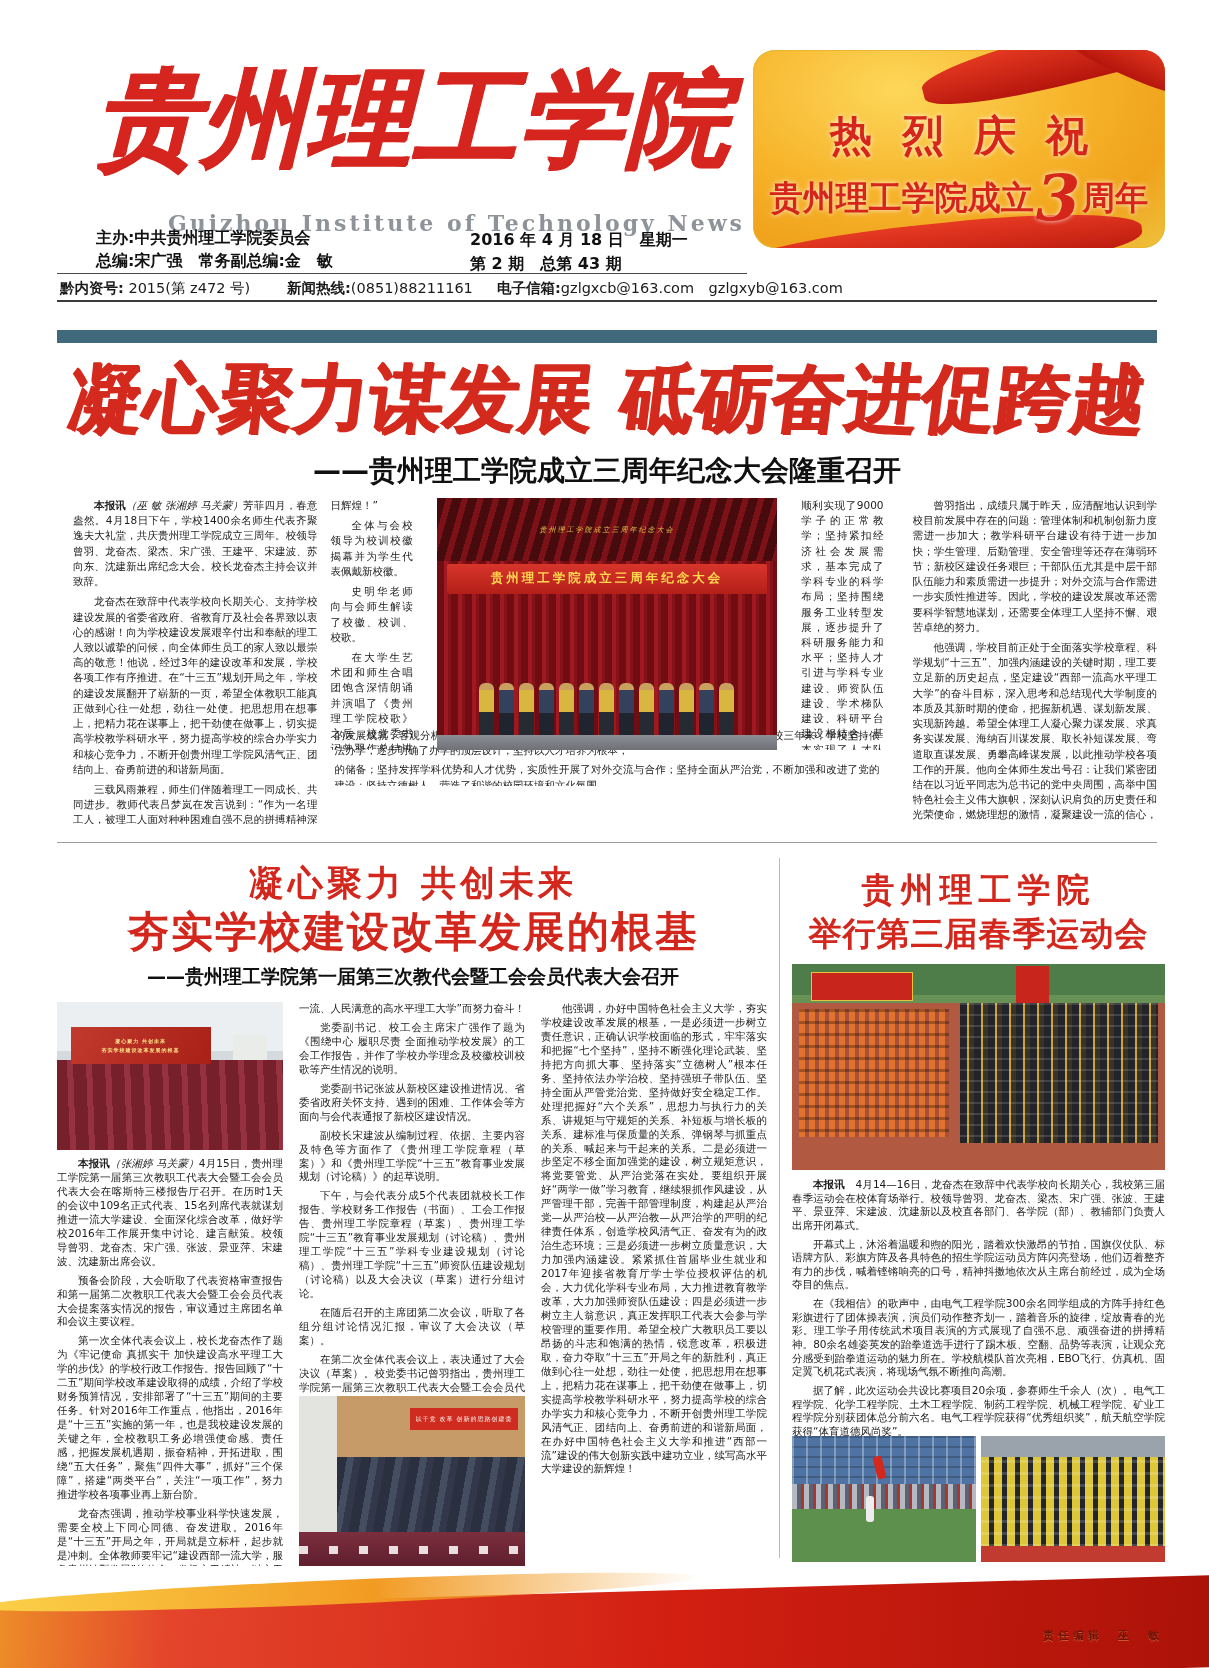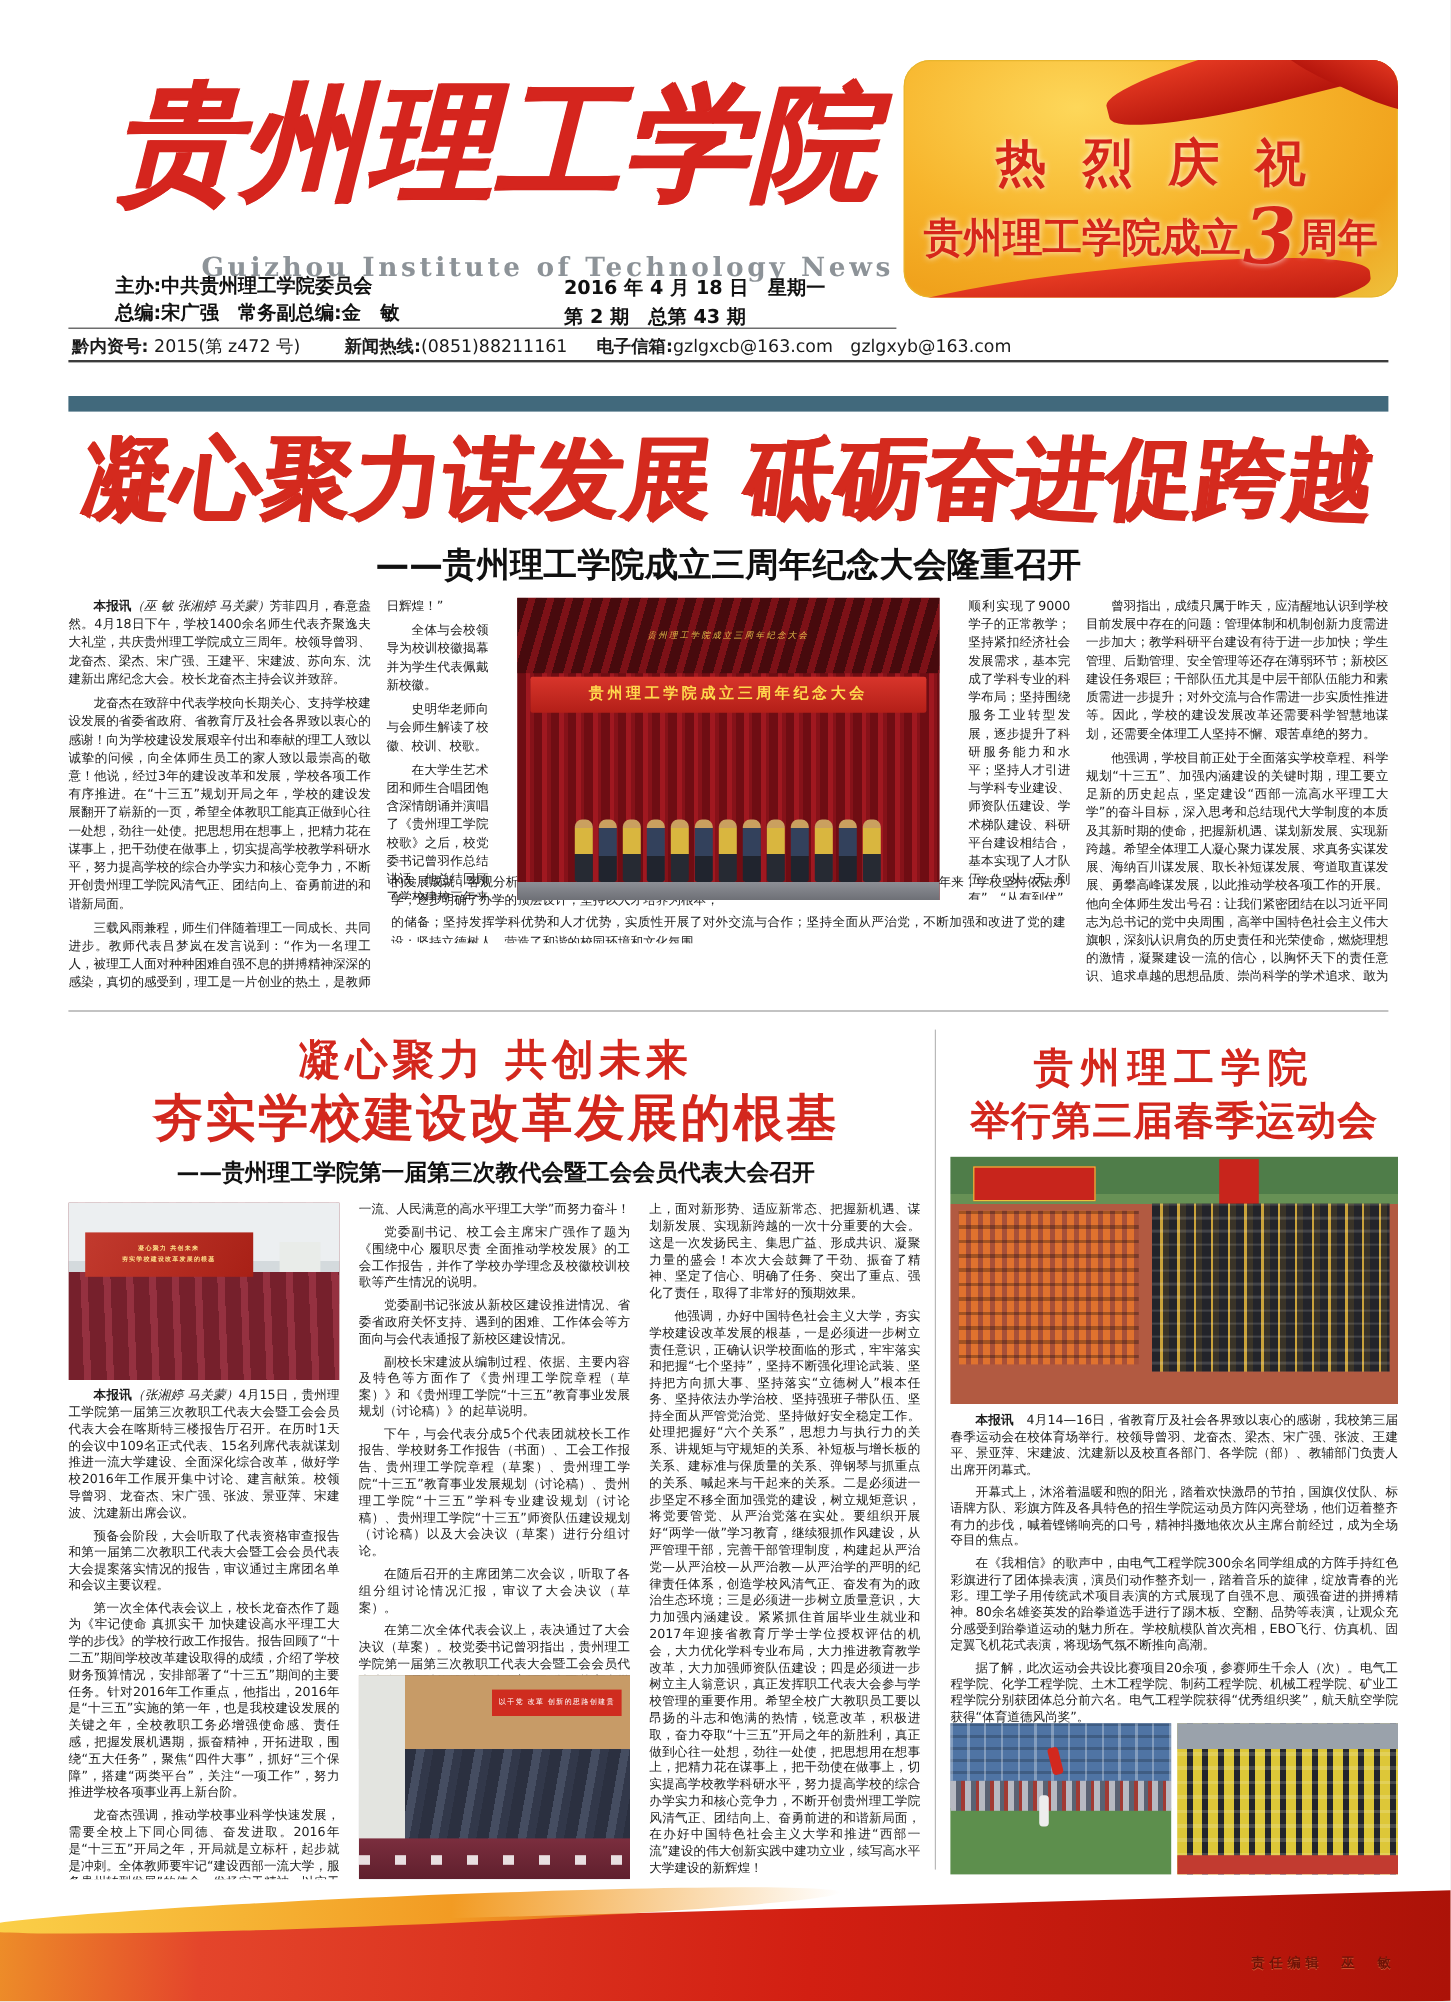--- a/index.html
+++ b/index.html
@@ -51,21 +51,21 @@
 
   
   .headline{left:57px;top:350px;width:1100px;text-align:center;}
   .headline span{display:inline-block;transform:skewX(-7deg);color:#d42a1e;font-size:74px;
                  font-weight:900;letter-spacing:1px;white-space:nowrap;
                  text-shadow:1px 0 #d42a1e,2px 1px #d42a1e;}
   .subhead{left:57px;top:452px;width:1100px;text-align:center;font-size:28px;font-weight:800;color:#101010;}
 
   .lead-body{left:57px;top:498px;width:1100px;height:326px;display:flex;gap:13px;}
   .lcol{font-size:10.5px;line-height:1.45;overflow:hidden;height:326px;}
-  .colA,.colD{width:252px;}
+  .colA,.colD{width:252px;margin-left:16px;}
   .mid{width:570px;height:326px;overflow:hidden;}
   .midrow{display:flex;gap:24px;height:220px;}
   .colB,.colC{width:88px;height:252px;font-size:10.5px;line-height:1.45;overflow:hidden;}
   .below{margin-top:6px;font-size:10.5px;line-height:1.45;height:62px;overflow:hidden;}
   .below p{margin:4px;text-indent:0;}
   .tagb{font-weight:800;}
   .byline{font-style:italic;}
 
   
   .lead-photo{width:364px;height:252px;position:relative;overflow:hidden;
@@ -297,38 +297,37 @@
         <p>在第二次全体代表会议上，表决通过了大会决议（草案）。校党委书记曾羽指出，贵州理工学院第一届第三次教职工代表大会暨工会会员代表大会，是时值“两个五年”交汇、全面落实大学章程、深入推进综合改革关键时期，学校站在新的历史起点</p>
         <div class="congress-photo2">
           <div class="cp2-banner">
               <span>以干党 改革 创新的思路创建贵</span>
             </div>
           <div class="cp2-table"></div>
           <div class="cp2-papers"></div>
         </div>
       </div>
       <div class="c-col">
-        <p class="noindent">上，面对新形势、适应新常态、把握新机遇、谋划新发展、实现新跨越的一次十分重要的大会。这是一次发扬民主、集思广益、形成共识、凝聚力量的盛会！本次大会鼓舞了干劲、振奋了精神、坚定了信心、明确了任务、突出了重点、强化了责任，取得了非常好的预期效果。</p>
         <p>他强调，办好中国特色社会主义大学，夯实学校建设改革发展的根基，一是必须进一步树立责任意识，正确认识学校面临的形式，牢牢落实和把握“七个坚持”，坚持不断强化理论武装、坚持把方向抓大事、坚持落实“立德树人”根本任务、坚持依法办学治校、坚持强班子带队伍、坚持全面从严管党治党、坚持做好安全稳定工作。处理把握好“六个关系”，思想力与执行力的关系、讲规矩与守规矩的关系、补短板与增长板的关系、建标准与保质量的关系、弹钢琴与抓重点的关系、喊起来与干起来的关系。二是必须进一步坚定不移全面加强党的建设，树立规矩意识，将党要管党、从严治党落在实处。要组织开展好“两学一做”学习教育，继续狠抓作风建设，从严管理干部，完善干部管理制度，构建起从严治党—从严治校—从严治教—从严治学的严明的纪律责任体系，创造学校风清气正、奋发有为的政治生态环境；三是必须进一步树立质量意识，大力加强内涵建设。紧紧抓住首届毕业生就业和2017年迎接省教育厅学士学位授权评估的机会，大力优化学科专业布局，大力推进教育教学改革，大力加强师资队伍建设；四是必须进一步树立主人翁意识，真正发挥职工代表大会参与学校管理的重要作用。希望全校广大教职员工要以昂扬的斗志和饱满的热情，锐意改革，积极进取，奋力夺取“十三五”开局之年的新胜利，真正做到心往一处想，劲往一处使，把思想用在想事上，把精力花在谋事上，把干劲使在做事上，切实提高学校教学科研水平，努力提高学校的综合办学实力和核心竞争力，不断开创贵州理工学院风清气正、团结向上、奋勇前进的和谐新局面，在办好中国特色社会主义大学和推进“西部一流”建设的伟大创新实践中建功立业，续写高水平大学建设的新辉煌！</p>
 
       </div>
     </div>
   </div>
 
   <div class="abs sports">
     <div class="s-h1">贵州理工学院</div>
     <div class="s-h2">举行第三届春季运动会</div>
     <div class="sports-photo">
       <div class="sp-flag1"></div>
       <div class="sp-flag2"></div>
       <div class="sp-orange"></div>
       <div class="sp-cheer"></div>
     </div>
     <div class="s-text">
-      <p><span class="tagb">本报讯</span>　<span>4月14—16日，省教育厅及社会各界致以衷心的感谢，我校第三届春季运动会在校体育场举行。校领导曾羽、龙奋杰、梁杰、宋广强、张波、王建平、景亚萍、宋建波、沈建新以及校直各部门、各学院（部）、教辅部门负责人出席开闭幕式。</span></p>
+      <p><span class="tagb">本报讯</span>　<span>4月14—16日，龙奋杰在致辞中代表学校向长期关心，我校第三届春季运动会在校体育场举行。校领导曾羽、龙奋杰、梁杰、宋广强、张波、王建平、景亚萍、宋建波、沈建新以及校直各部门、各学院（部）、教辅部门负责人出席开闭幕式。</span></p>
       <p>开幕式上，沐浴着温暖和煦的阳光，踏着欢快激昂的节拍，国旗仪仗队、标语牌方队、彩旗方阵及各具特色的招生学院运动员方阵闪亮登场，他们迈着整齐有力的步伐，喊着铿锵响亮的口号，精神抖擞地依次从主席台前经过，成为全场夺目的焦点。</p>
       <p>在《我相信》的歌声中，由电气工程学院300余名同学组成的方阵手持红色彩旗进行了团体操表演，演员们动作整齐划一，踏着音乐的旋律，绽放青春的光彩。理工学子用传统武术项目表演的方式展现了自强不息、顽强奋进的拼搏精神。80余名雄姿英发的跆拳道选手进行了踢木板、空翻、品势等表演，让观众充分感受到跆拳道运动的魅力所在。学校航模队首次亮相，EBO飞行、仿真机、固定翼飞机花式表演，将现场气氛不断推向高潮。</p>
       <p>据了解，此次运动会共设比赛项目20余项，参赛师生千余人（次）。电气工程学院、化学工程学院、土木工程学院、制药工程学院、机械工程学院、矿业工程学院分别获团体总分前六名。电气工程学院获得“优秀组织奖”，航天航空学院获得“体育道德风尚奖”。</p>
     </div>
     <div class="s-photos">
       <div class="bphoto-left">
         <div class="bl-windows"></div>
         <div class="bl-crowd"></div>
         <div class="bl-red"></div>
         <div class="bl-white"></div>

